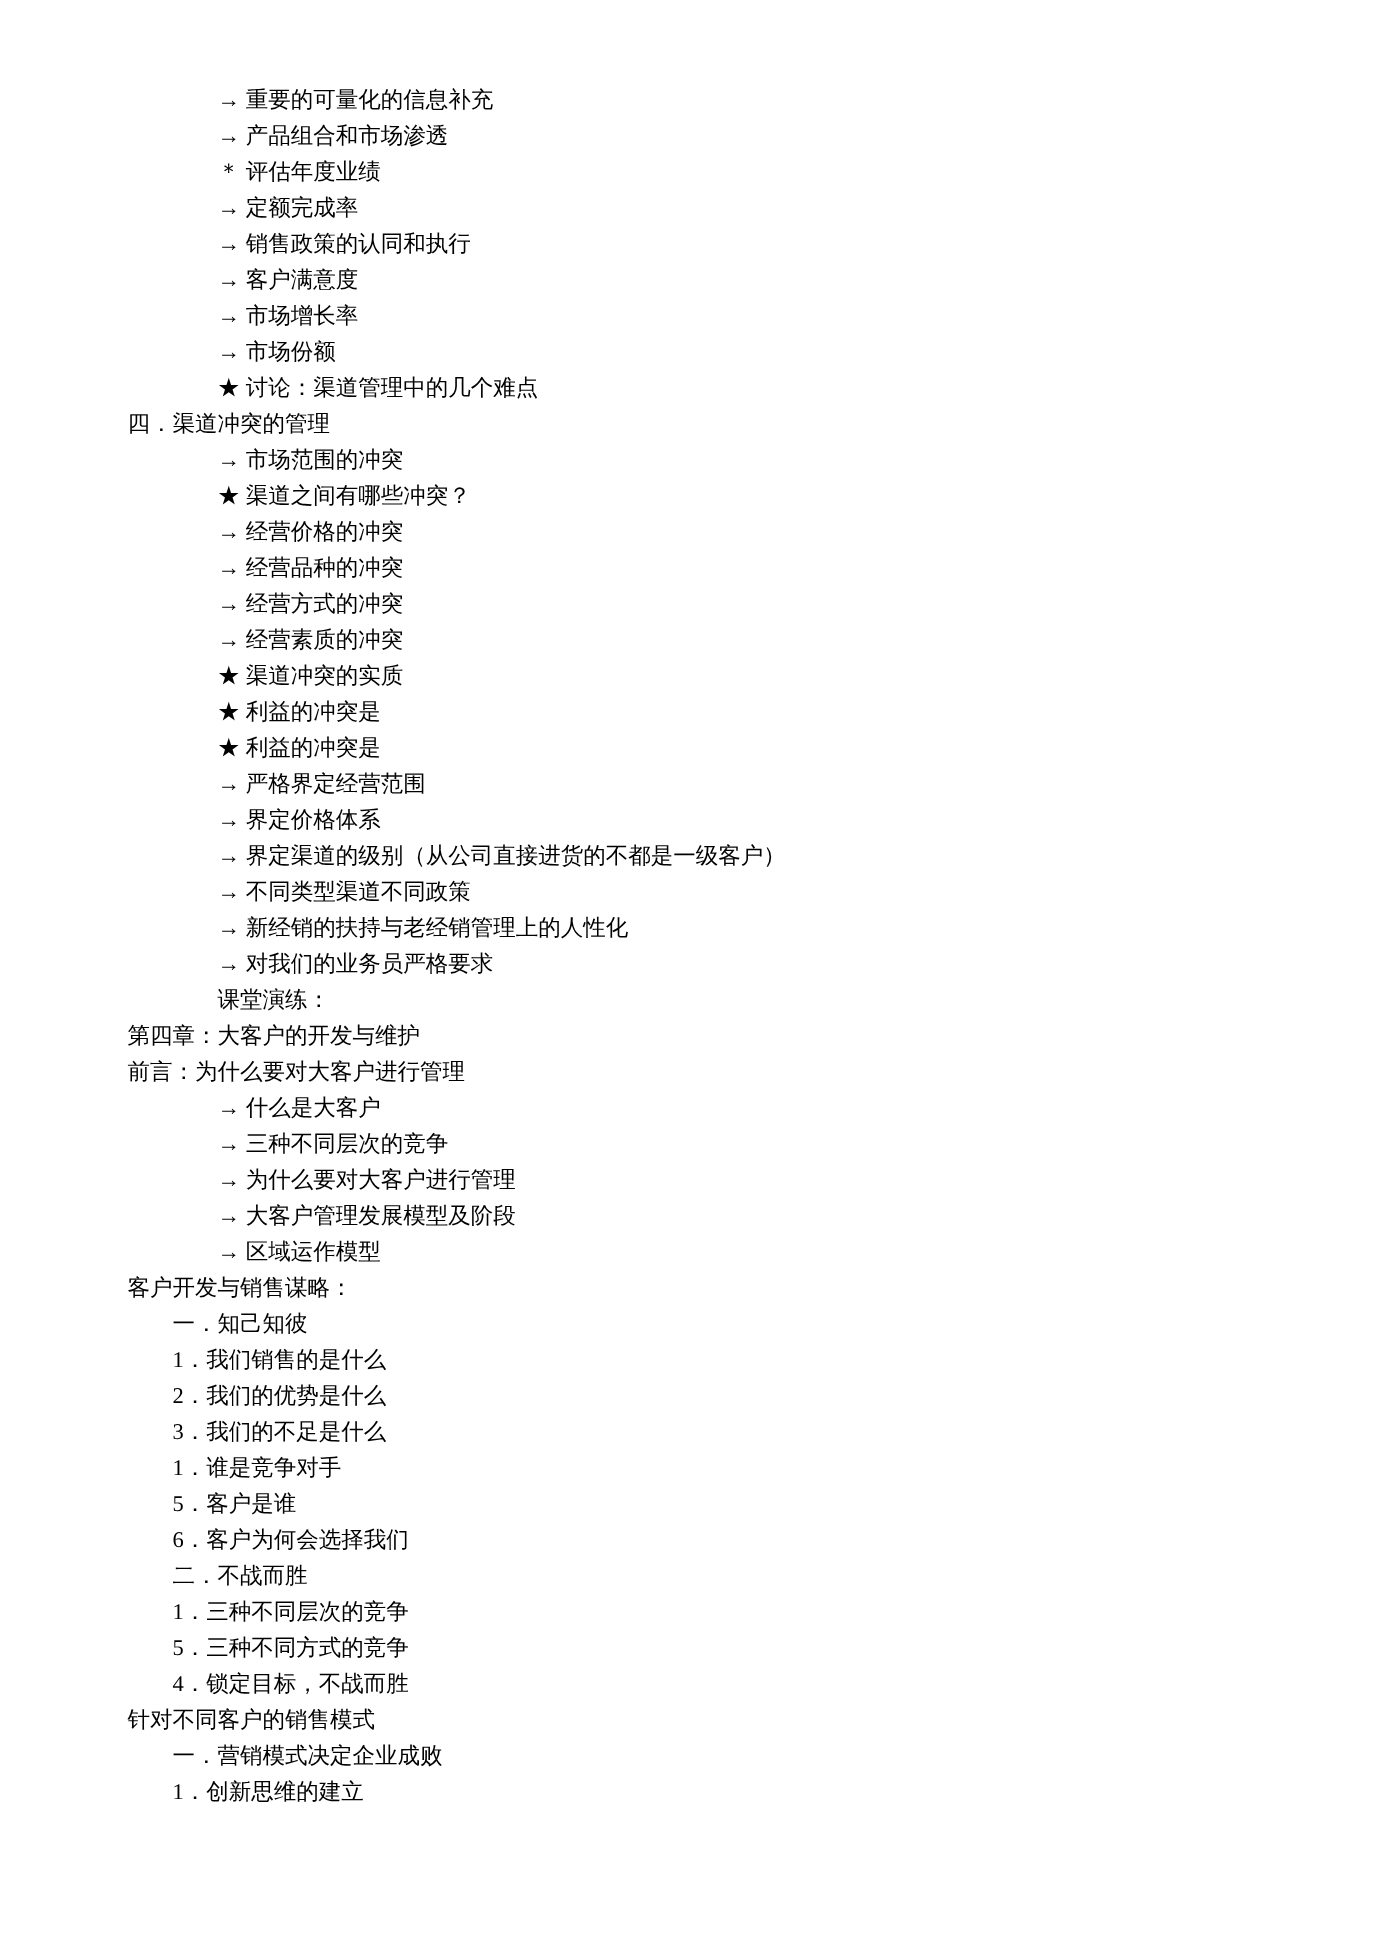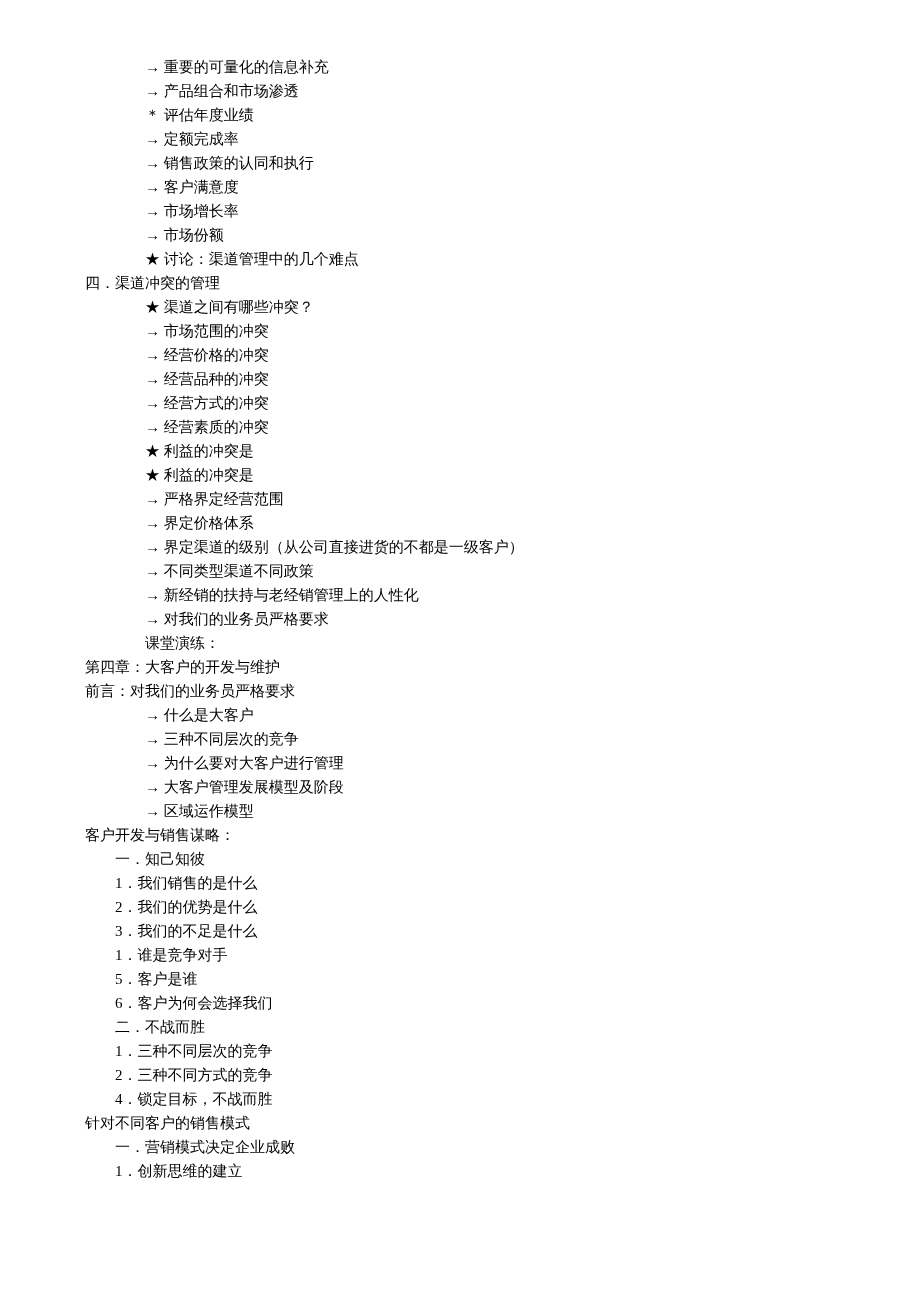--- a/index.html
+++ b/index.html
@@ -34,50 +34,51 @@
 <div class="line indent3">→ 重要的可量化的信息补充</div>
     <div class="line indent3">→ 产品组合和市场渗透</div>
     <div class="line indent3">＊ 评估年度业绩</div>
     <div class="line indent3">→ 定额完成率</div>
     <div class="line indent3">→ 销售政策的认同和执行</div>
     <div class="line indent3">→ 客户满意度</div>
     <div class="line indent3">→ 市场增长率</div>
     <div class="line indent3">→ 市场份额</div>
     <div class="line indent3">★ 讨论：渠道管理中的几个难点</div>
     <div class="line indent1">四．渠道冲突的管理</div>
+    <div class="line indent3">→ 市场范围的冲突</div>
     <div class="line indent3">★ 渠道之间有哪些冲突？</div>
-    <div class="line indent3">→ 市场范围的冲突</div>
     <div class="line indent3">→ 经营价格的冲突</div>
     <div class="line indent3">→ 经营品种的冲突</div>
     <div class="line indent3">→ 经营方式的冲突</div>
     <div class="line indent3">→ 经营素质的冲突</div>
+    <div class="line indent3">★ 渠道冲突的实质</div>
     <div class="line indent3">★ 利益的冲突是</div>
     <div class="line indent3">★ 利益的冲突是</div>
     <div class="line indent3">→ 严格界定经营范围</div>
     <div class="line indent3">→ 界定价格体系</div>
     <div class="line indent3">→ 界定渠道的级别（从公司直接进货的不都是一级客户）</div>
     <div class="line indent3">→ 不同类型渠道不同政策</div>
     <div class="line indent3">→ 新经销的扶持与老经销管理上的人性化</div>
     <div class="line indent3">→ 对我们的业务员严格要求</div>
     <div class="line indent3">课堂演练：</div>
     <div class="line indent1 bold">第四章：大客户的开发与维护</div>
-    <div class="line indent1 bold">前言：对我们的业务员严格要求</div>
+    <div class="line indent1 bold">前言：为什么要对大客户进行管理</div>
     <div class="line indent3">→ 什么是大客户</div>
     <div class="line indent3">→ 三种不同层次的竞争</div>
     <div class="line indent3">→ 为什么要对大客户进行管理</div>
     <div class="line indent3">→ 大客户管理发展模型及阶段</div>
     <div class="line indent3">→ 区域运作模型</div>
     <div class="line indent1 bold">客户开发与销售谋略：</div>
     <div class="line indent2">一．知己知彼</div>
     <div class="line indent2">1．我们销售的是什么</div>
     <div class="line indent2">2．我们的优势是什么</div>
     <div class="line indent2">3．我们的不足是什么</div>
     <div class="line indent2">1．谁是竞争对手</div>
     <div class="line indent2">5．客户是谁</div>
     <div class="line indent2">6．客户为何会选择我们</div>
     <div class="line indent2">二．不战而胜</div>
     <div class="line indent2">1．三种不同层次的竞争</div>
-    <div class="line indent2">2．三种不同方式的竞争</div>
+    <div class="line indent2">5．三种不同方式的竞争</div>
     <div class="line indent2">4．锁定目标，不战而胜</div>
     <div class="line indent1 bold">针对不同客户的销售模式</div>
     <div class="line indent2">一．营销模式决定企业成败</div>
     <div class="line indent2">1．创新思维的建立</div>
   </div>
 
 </body></html>

